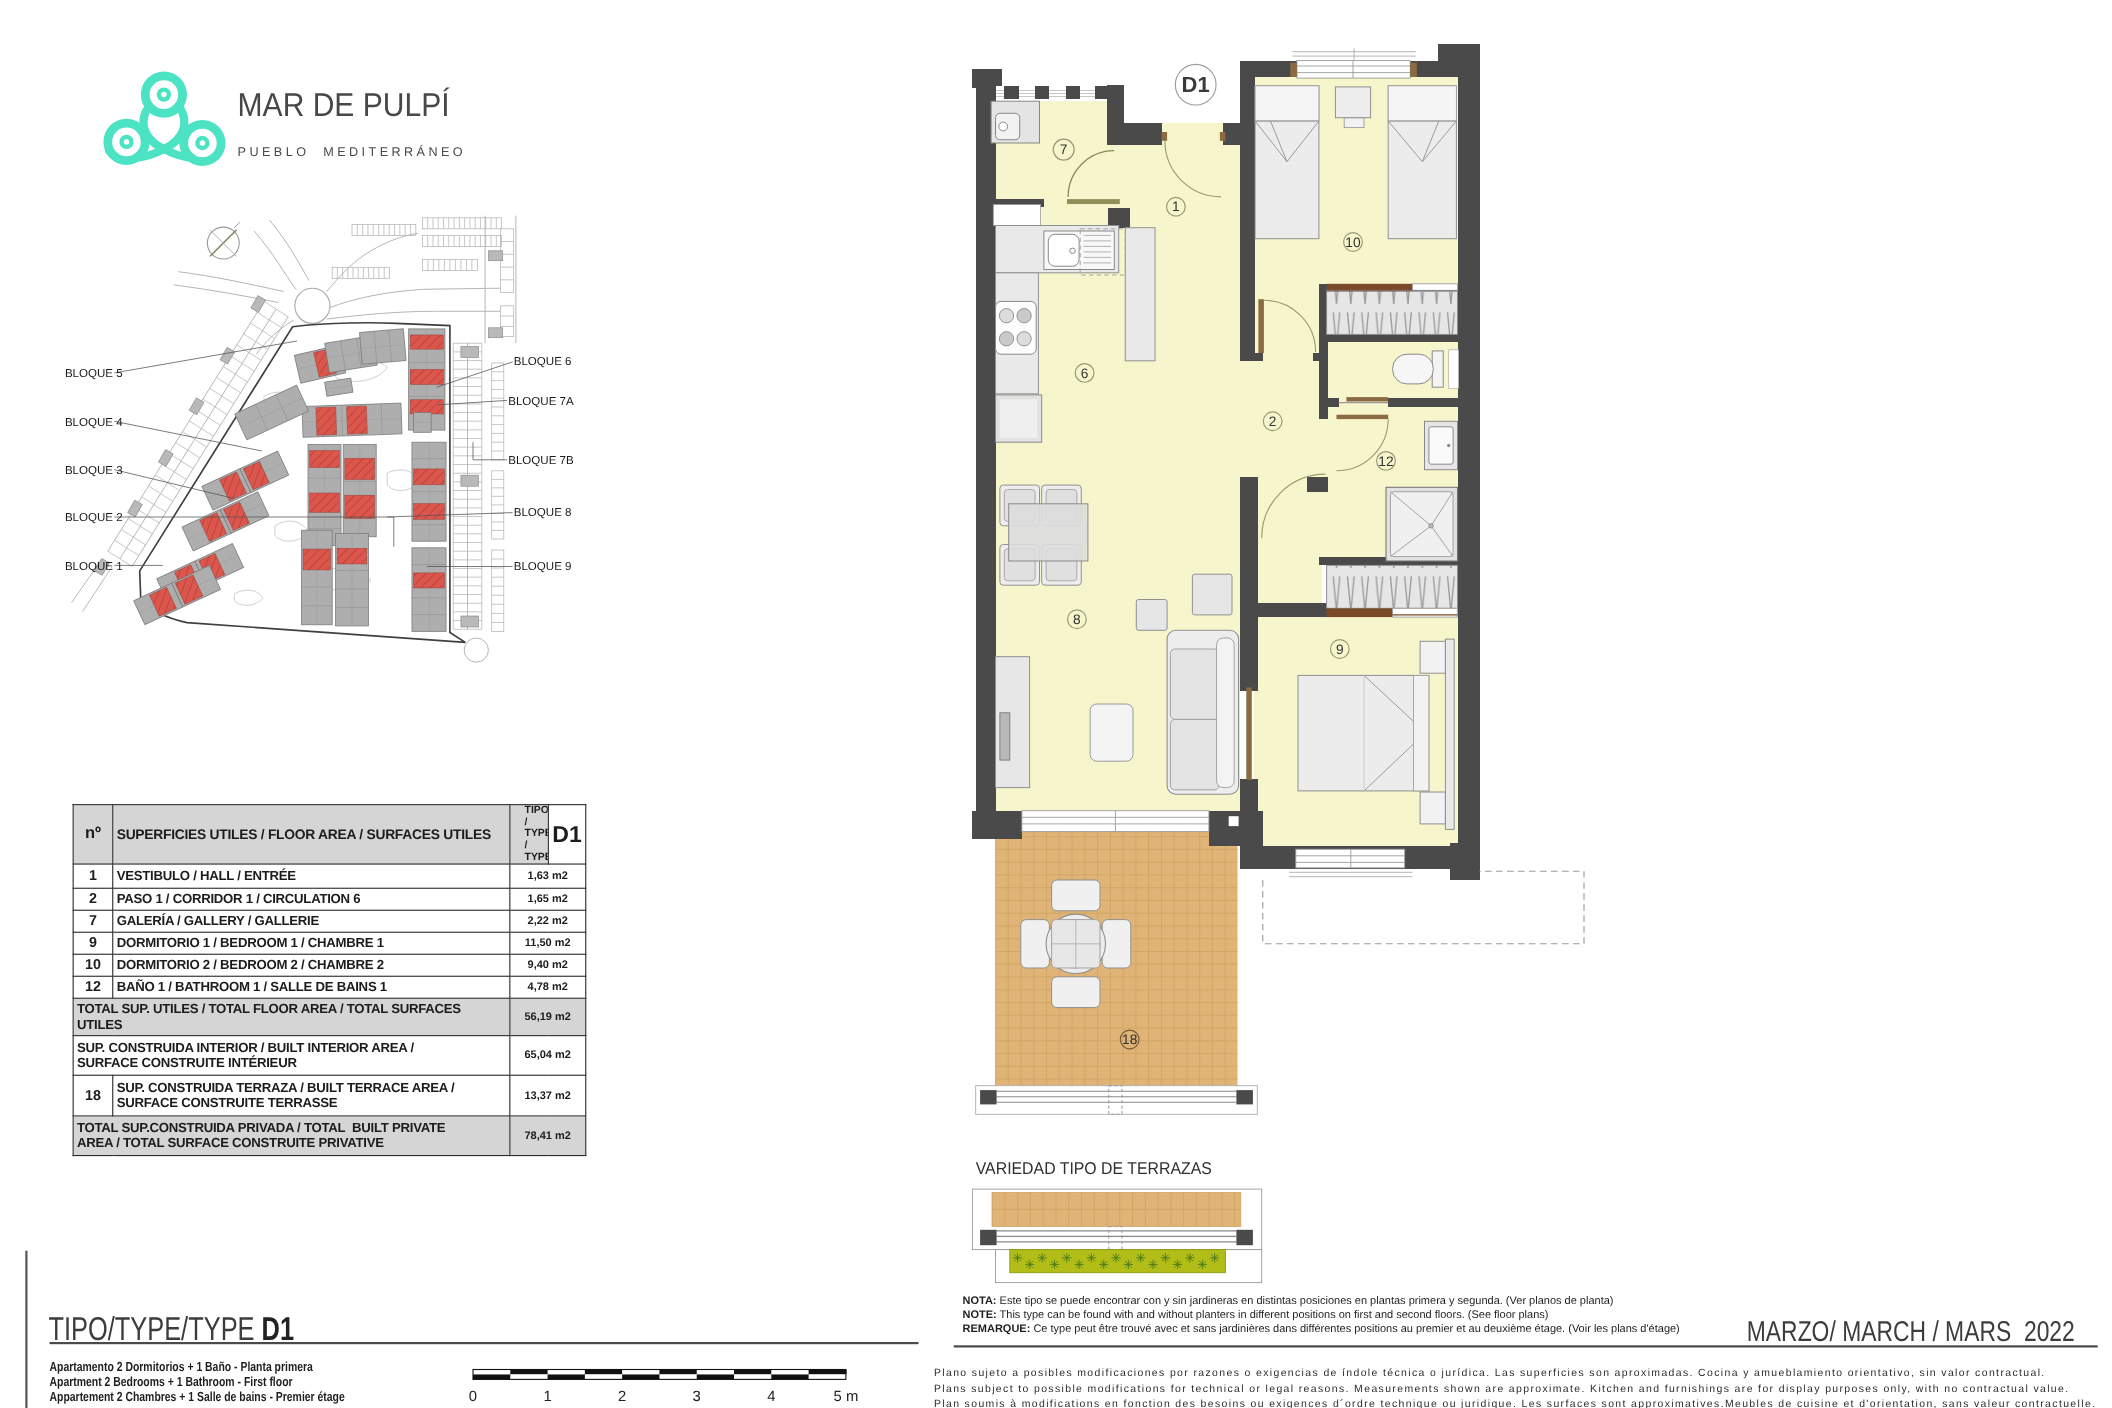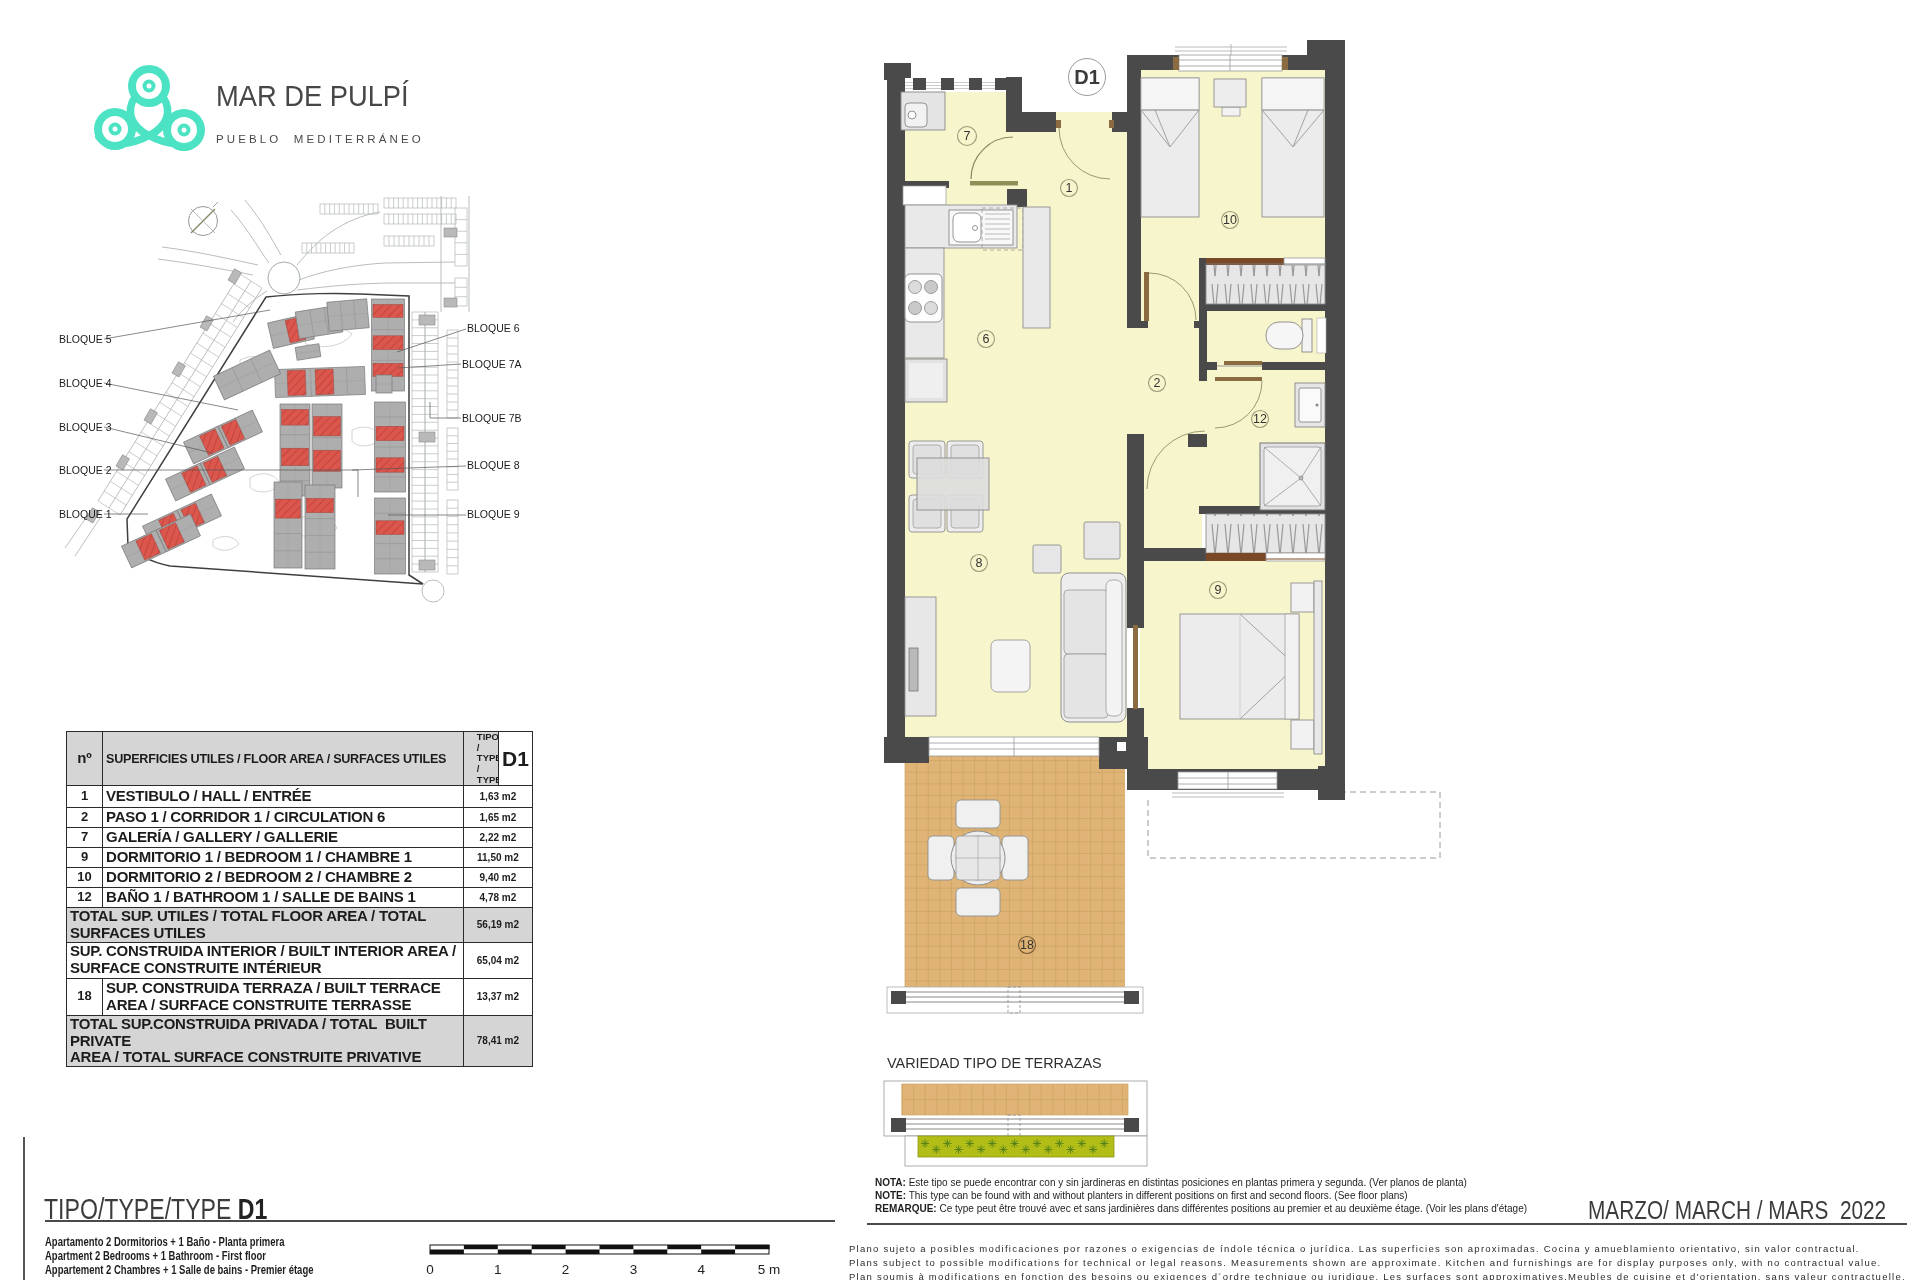--- a/index.html
+++ b/index.html
@@ -7,21 +7,21 @@
   .abs{position:absolute;}
   
   .brand{left:216px;top:79px;color:#3d3d3d;}
   .brand .l1{font-size:30px;font-weight:400;letter-spacing:0px;color:#474747;transform:scaleX(0.91);transform-origin:0 0;white-space:nowrap;}
   .brand .l2{font-size:11.5px;letter-spacing:3.1px;color:#4a4a4a;margin-top:20px;}
   
   table.areas{border-collapse:collapse;table-layout:fixed;width:467px;font-family:"Liberation Sans",sans-serif;}
   table.areas td{border:1px solid #2a2a2a;padding:0 3px;font-weight:bold;color:#1c1c1c;line-height:1.12;overflow:hidden;}
   td.gray{background:#d5d5d5;}
   td.num{text-align:center;font-size:13px;}
-  td.desc{font-size:15px;letter-spacing:-0.25px;}
+  td.desc{font-size:12px;letter-spacing:-0.25px;}
   td.val{text-align:center;font-size:10px;}
   
   .tipo{left:44px;top:1192px;font-size:30px;color:#3c3c3c;letter-spacing:0px;transform:scaleX(0.77);transform-origin:0 0;white-space:nowrap;}
   .tipo b{font-weight:bold;color:#222;}
   .sub3{left:45px;top:1236px;font-size:12px;font-weight:bold;color:#1e1e1e;line-height:13.8px;transform:scaleX(0.79);transform-origin:0 0;white-space:nowrap;}
   .nota{left:875px;top:1177px;font-size:10px;color:#1e1e1e;line-height:12.9px;white-space:nowrap;}
   .marzo{left:1588px;top:1195px;font-size:26px;color:#3c3c3c;letter-spacing:0px;transform:scaleX(0.8);transform-origin:0 0;white-space:nowrap;}
   .discl{left:849px;top:1242px;font-size:9.5px;color:#2c2c2c;line-height:14.2px;letter-spacing:1.25px;white-space:nowrap;font-family:"Liberation Sans",sans-serif;}
   .varied{left:887px;top:1054px;font-size:15.5px;color:#2f2f2f;letter-spacing:0px;transform:scaleX(0.93);transform-origin:0 0;white-space:nowrap;}
   .vline{left:23px;top:1137px;width:2px;height:143px;background:#555;}

